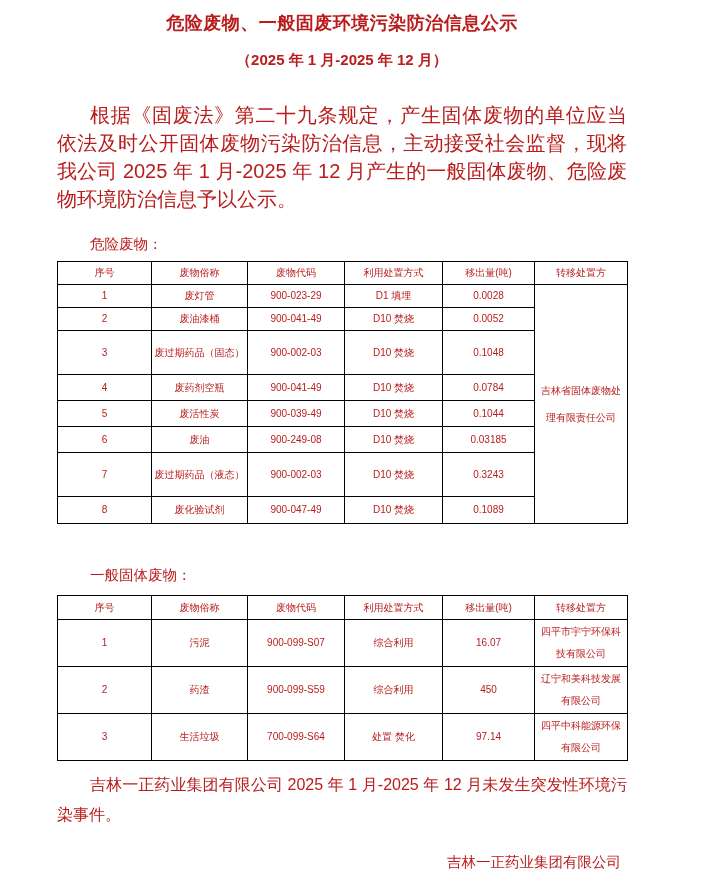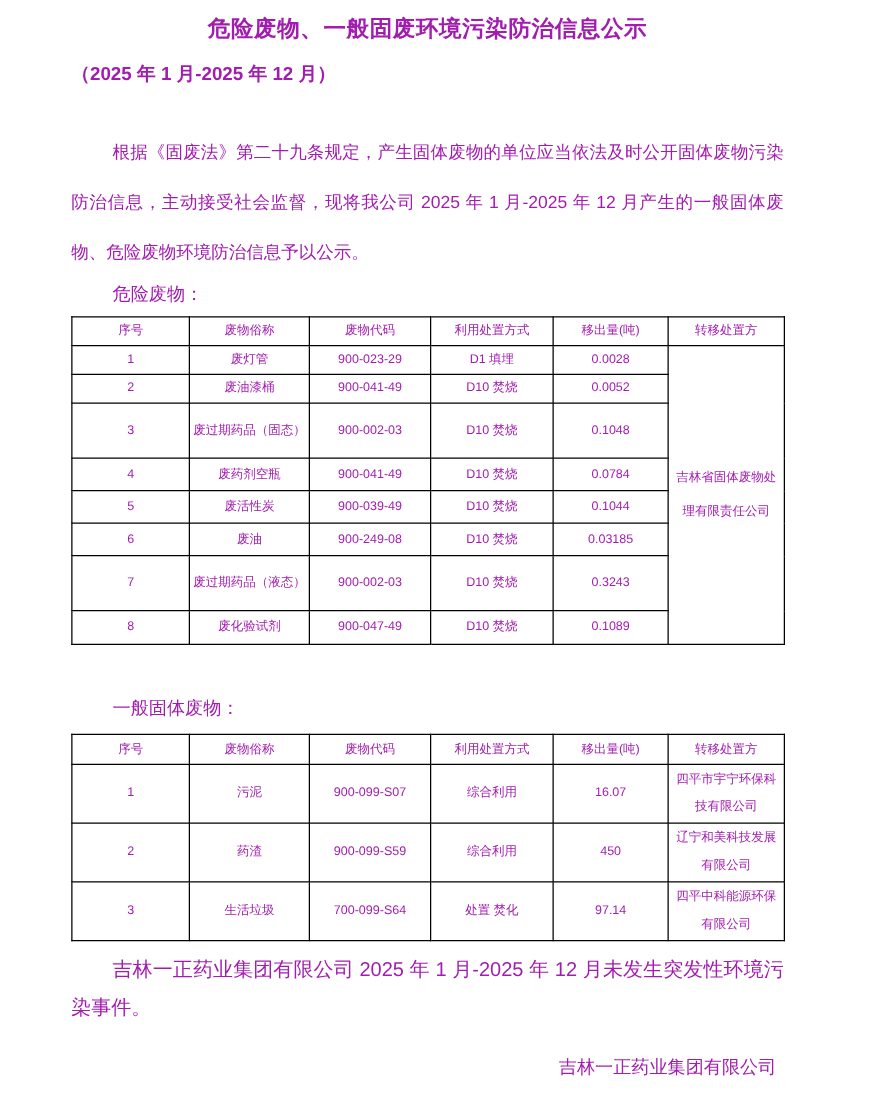--- a/index.html
+++ b/index.html
@@ -6,45 +6,46 @@
     margin: 0;
     padding: 0;
     background: #ffffff;
   }
   .page {
     position: relative;
     width: 715px;
     height: 875px;
     margin: 0 auto;
     background: #ffffff;
-    color: #a21caf;
+    color: #b91c1c;
     font-family: "Liberation Sans", "DejaVu Sans", sans-serif;
     padding: 0 88px 0 57px;
     box-sizing: border-box;
     overflow: hidden;
   }
   .doc-title {
     margin: 0;
     padding-top: 11px;
     font-size: 18px;
     line-height: 24px;
     font-weight: bold;
     text-align: center;
     letter-spacing: 0.5px;
   }
   .doc-subtitle {
     margin: 15px 0 0 0;
     font-size: 15px;
     line-height: 20px;
     font-weight: bold;
+    text-align: center;
   }
   .intro {
-    margin: 31px 0 0 0;
-    font-size: 14px;
-    line-height: 40px;
+    margin: 31px 0 16px 0;
+    font-size: 20px;
+    line-height: 28px;
     text-align: justify;
     text-indent: 33px;
   }
   .section-label {
     margin: 0;
     font-size: 14.5px;
     line-height: 30px;
     text-indent: 33px;
   }
   .section-label.second {

